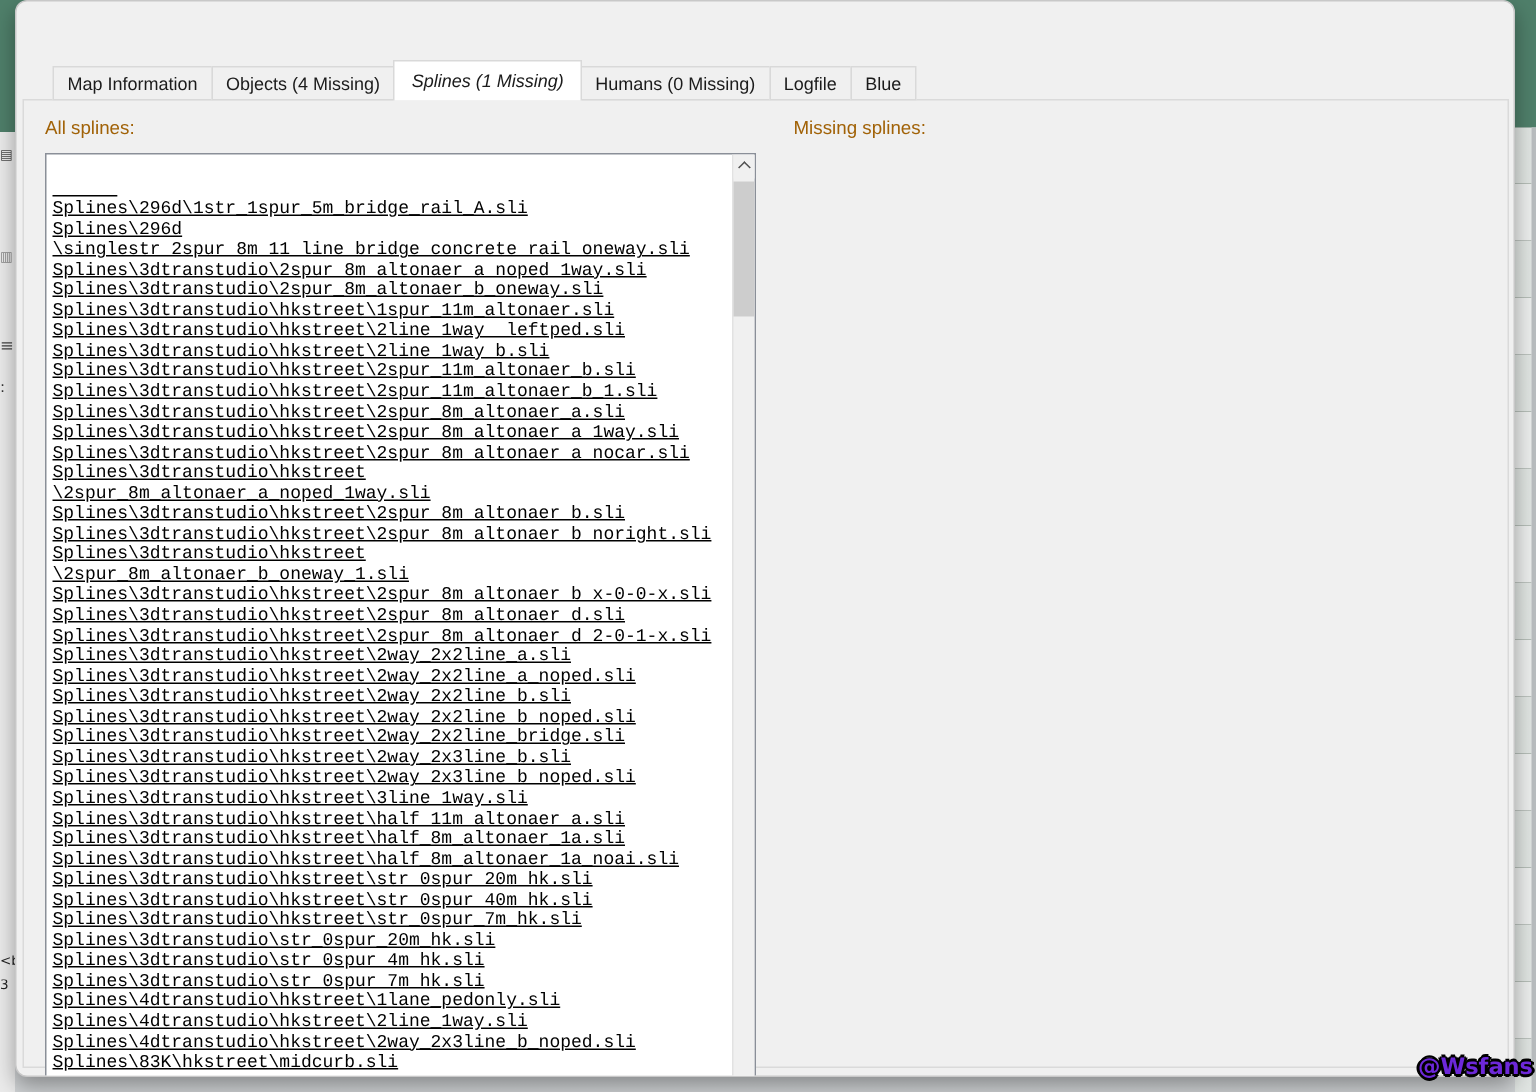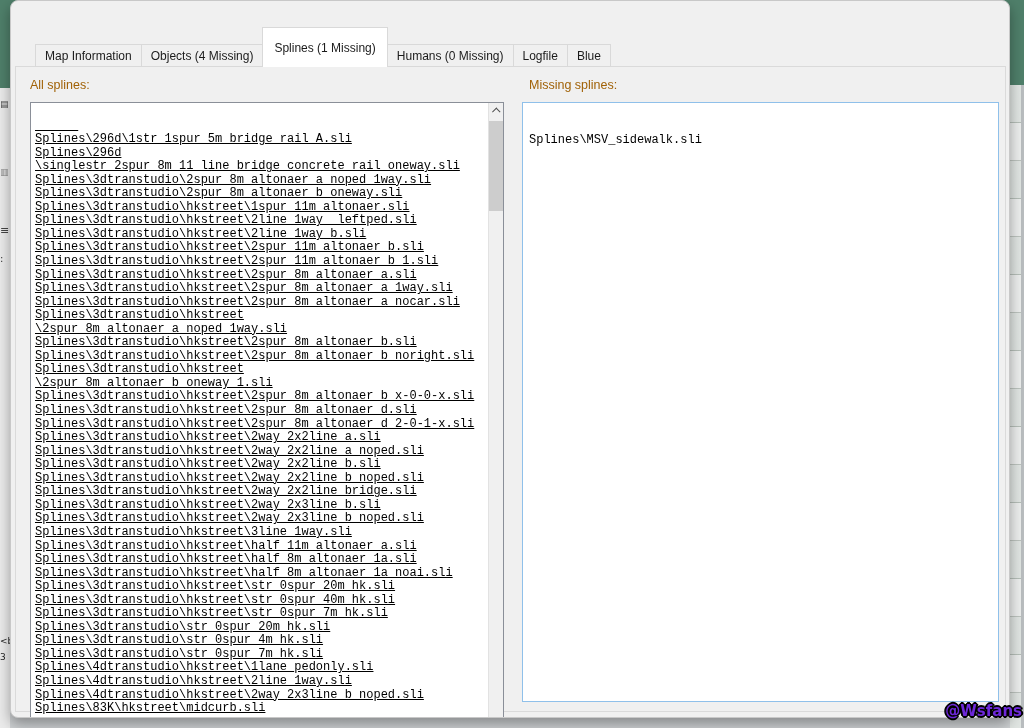--- a/index.html
+++ b/index.html
@@ -46,21 +46,21 @@
   .glyph-close{ font-size:13px; color:#5f5f5f; line-height:13px; font-family:"DejaVu Sans", sans-serif; }
 
   
   .tabs { position:absolute; left:24px; top:40px; height:26px; display:flex; align-items:flex-end; z-index:3; }
   .tab {
     height:23px; padding:0 9px; background:#f0f0f0; border:1px solid #d9d9d9;
     font-size:12px; color:#1b1b1b; display:flex; align-items:center; margin-right:-1px;
     white-space:nowrap;
   }
   .tab.active {
-    height:40px; background:#ffffff; border-bottom:none; position:relative; z-index:4; padding:4px 11px;
+    height:27px; background:#ffffff; border-bottom:none; position:relative; z-index:4; padding:4px 11px;font-style:italic;
   }
 
   
   .panel {
     position:absolute; left:4px; top:65px; width:991px; height:646px;
     background:#f0f0f0; border:1px solid #dadada; z-index:1;
   }
   .panel-label { position:absolute; font-size:12.5px; color:#a16207; }
   #label-all     { left:14px; top:11px; }
   #label-missing { left:513px; top:11px; }
@@ -130,19 +130,16 @@
 
     <div class="listbox" id="list-all">
       <div id="all-lines"><div class="list-line">Splines\296d\1str_1spur_5m_bridge_rail_A.sli</div><div class="list-line">Splines\296d</div><div class="list-line">\singlestr_2spur_8m_11_line_bridge_concrete_rail_oneway.sli</div><div class="list-line">Splines\3dtranstudio\2spur_8m_altonaer_a_noped_1way.sli</div><div class="list-line">Splines\3dtranstudio\2spur_8m_altonaer_b_oneway.sli</div><div class="list-line">Splines\3dtranstudio\hkstreet\1spur_11m_altonaer.sli</div><div class="list-line">Splines\3dtranstudio\hkstreet\2line_1way _leftped.sli</div><div class="list-line">Splines\3dtranstudio\hkstreet\2line_1way_b.sli</div><div class="list-line">Splines\3dtranstudio\hkstreet\2spur_11m_altonaer_b.sli</div><div class="list-line">Splines\3dtranstudio\hkstreet\2spur_11m_altonaer_b_1.sli</div><div class="list-line">Splines\3dtranstudio\hkstreet\2spur_8m_altonaer_a.sli</div><div class="list-line">Splines\3dtranstudio\hkstreet\2spur_8m_altonaer_a_1way.sli</div><div class="list-line">Splines\3dtranstudio\hkstreet\2spur_8m_altonaer_a_nocar.sli</div><div class="list-line">Splines\3dtranstudio\hkstreet</div><div class="list-line">\2spur_8m_altonaer_a_noped_1way.sli</div><div class="list-line">Splines\3dtranstudio\hkstreet\2spur_8m_altonaer_b.sli</div><div class="list-line">Splines\3dtranstudio\hkstreet\2spur_8m_altonaer_b_noright.sli</div><div class="list-line">Splines\3dtranstudio\hkstreet</div><div class="list-line">\2spur_8m_altonaer_b_oneway_1.sli</div><div class="list-line">Splines\3dtranstudio\hkstreet\2spur_8m_altonaer_b_x-0-0-x.sli</div><div class="list-line">Splines\3dtranstudio\hkstreet\2spur_8m_altonaer_d.sli</div><div class="list-line">Splines\3dtranstudio\hkstreet\2spur_8m_altonaer_d_2-0-1-x.sli</div><div class="list-line">Splines\3dtranstudio\hkstreet\2way_2x2line_a.sli</div><div class="list-line">Splines\3dtranstudio\hkstreet\2way_2x2line_a_noped.sli</div><div class="list-line">Splines\3dtranstudio\hkstreet\2way_2x2line_b.sli</div><div class="list-line">Splines\3dtranstudio\hkstreet\2way_2x2line_b_noped.sli</div><div class="list-line">Splines\3dtranstudio\hkstreet\2way_2x2line_bridge.sli</div><div class="list-line">Splines\3dtranstudio\hkstreet\2way_2x3line_b.sli</div><div class="list-line">Splines\3dtranstudio\hkstreet\2way_2x3line_b_noped.sli</div><div class="list-line">Splines\3dtranstudio\hkstreet\3line_1way.sli</div><div class="list-line">Splines\3dtranstudio\hkstreet\half_11m_altonaer_a.sli</div><div class="list-line">Splines\3dtranstudio\hkstreet\half_8m_altonaer_1a.sli</div><div class="list-line">Splines\3dtranstudio\hkstreet\half_8m_altonaer_1a_noai.sli</div><div class="list-line">Splines\3dtranstudio\hkstreet\str_0spur_20m_hk.sli</div><div class="list-line">Splines\3dtranstudio\hkstreet\str_0spur_40m_hk.sli</div><div class="list-line">Splines\3dtranstudio\hkstreet\str_0spur_7m_hk.sli</div><div class="list-line">Splines\3dtranstudio\str_0spur_20m_hk.sli</div><div class="list-line">Splines\3dtranstudio\str_0spur_4m_hk.sli</div><div class="list-line">Splines\3dtranstudio\str_0spur_7m_hk.sli</div><div class="list-line">Splines\4dtranstudio\hkstreet\1lane_pedonly.sli</div><div class="list-line">Splines\4dtranstudio\hkstreet\2line_1way.sli</div><div class="list-line">Splines\4dtranstudio\hkstreet\2way_2x3line_b_noped.sli</div><div class="list-line">Splines\83K\hkstreet\midcurb.sli</div></div>
       <div class="scrollbar">
         <div class="sb-btn sb-up"><span class="chev up"></span></div>
         <div class="sb-thumb"></div>
         <div class="sb-btn sb-down"><span class="chev down"></span></div>
       </div>
     </div>
 
-    <div class="listbox" id="list-missing">
-      <div id="missing-lines"><div class="list-line">Splines\MSV_sidewalk.sli</div></div>
-    </div>
   </div>
 </div>
 
 <div class="watermark">@Wsfans</div>
 
 </body></html>

